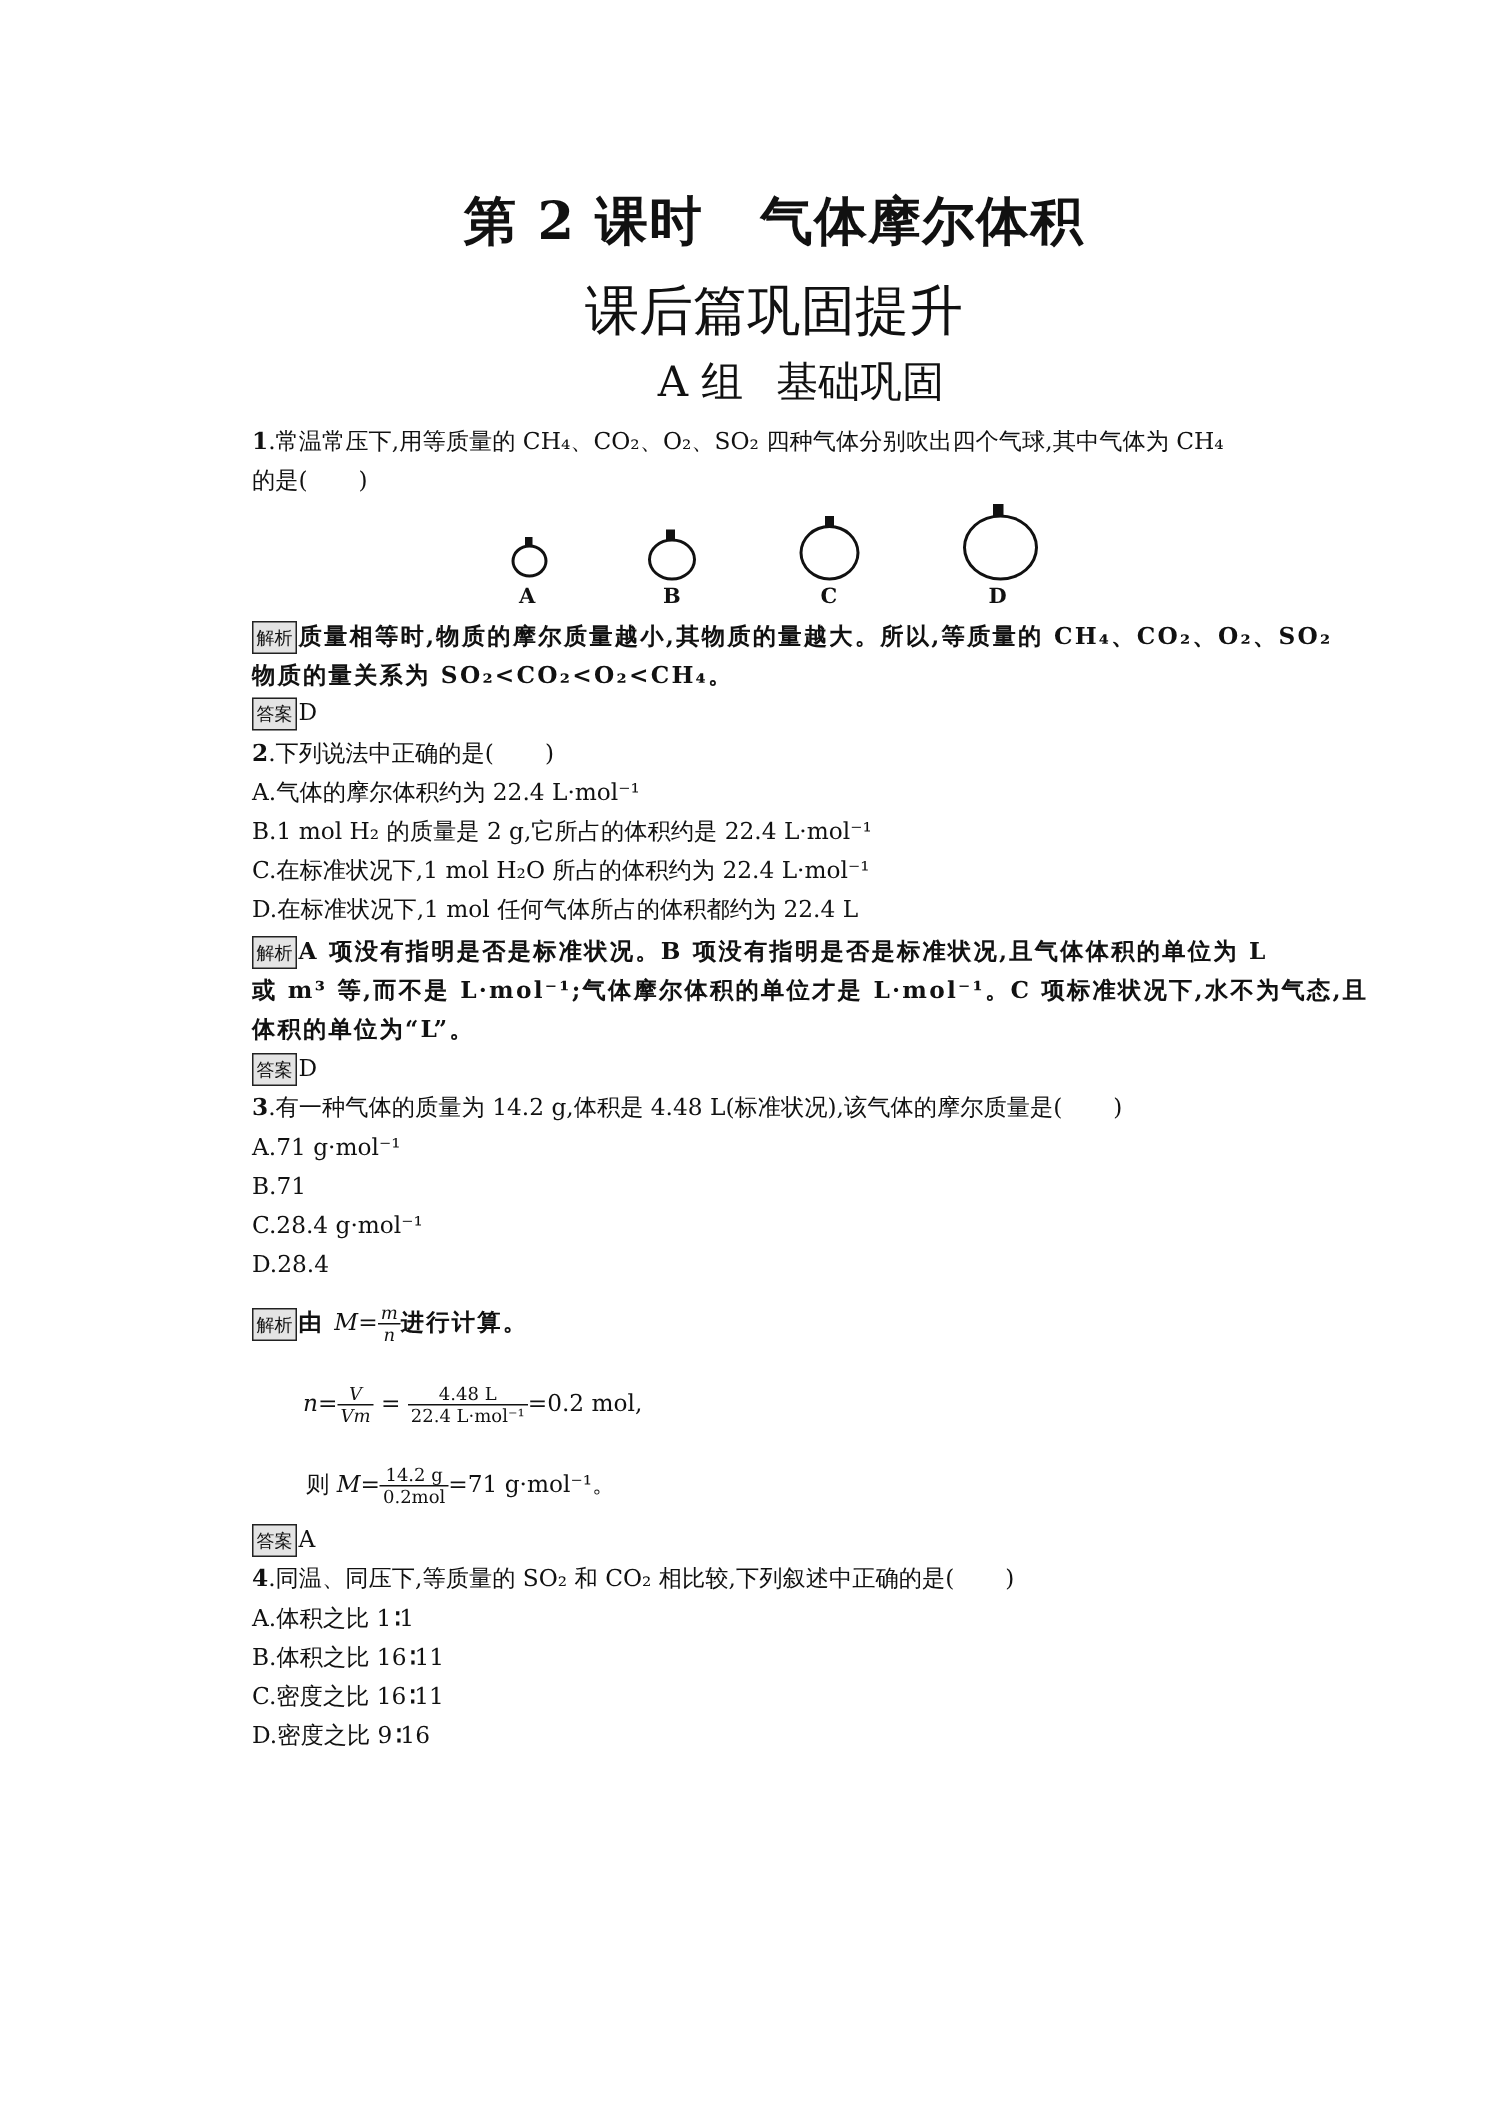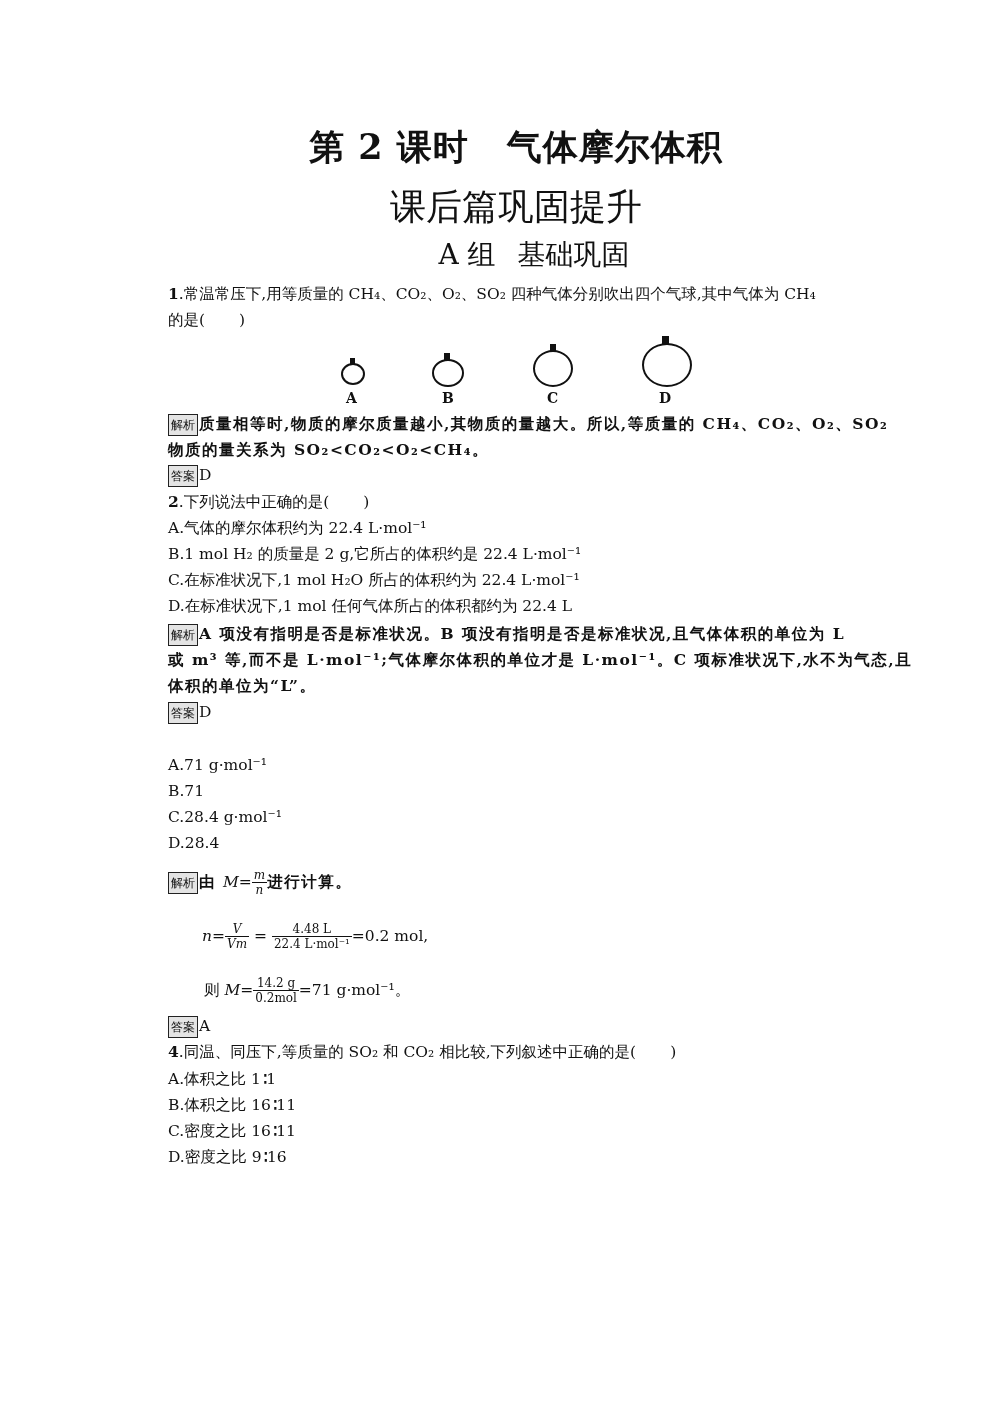--- a/index.html
+++ b/index.html
@@ -89,20 +89,23 @@
   <div class="line" style="top:650px;">
     <span class="expl">或 m³ 等,而不是 L·mol⁻¹;气体摩尔体积的单位才是 L·mol⁻¹。C 项标准状况下,水不为气态,且</span>
   </div>
   <div class="line" style="top:676px;">
     <span class="expl">体积的单位为“L”。</span>
   </div>
   <div class="line" style="top:702px;">
     <span class="tag">答案</span><span>D</span>
   </div>
 
+  <div class="line" style="top:728px;">
+    <span class="qn">3</span><span>.有一种气体的质量为 14.2 g,体积是 4.48 L(标准状况),该气体的摩尔质量是(</span><span class="paren"></span><span>)</span>
+  </div>
   <div class="line" style="top:755px;">A.71 g·mol⁻¹</div>
   <div class="line" style="top:781px;">B.71</div>
   <div class="line" style="top:807px;">C.28.4 g·mol⁻¹</div>
   <div class="line" style="top:833px;">D.28.4</div>
 
   <div class="line" style="top:868px;">
     <span class="tag">解析</span><span class="expl">由 </span><span class="mathi">M</span><span>=</span><span class="frac mathi"><span class="num">m</span><span class="den">n</span></span><span class="expl">进行计算。</span>
   </div>
 
   <div class="line" style="left:186px;top:922px;">

